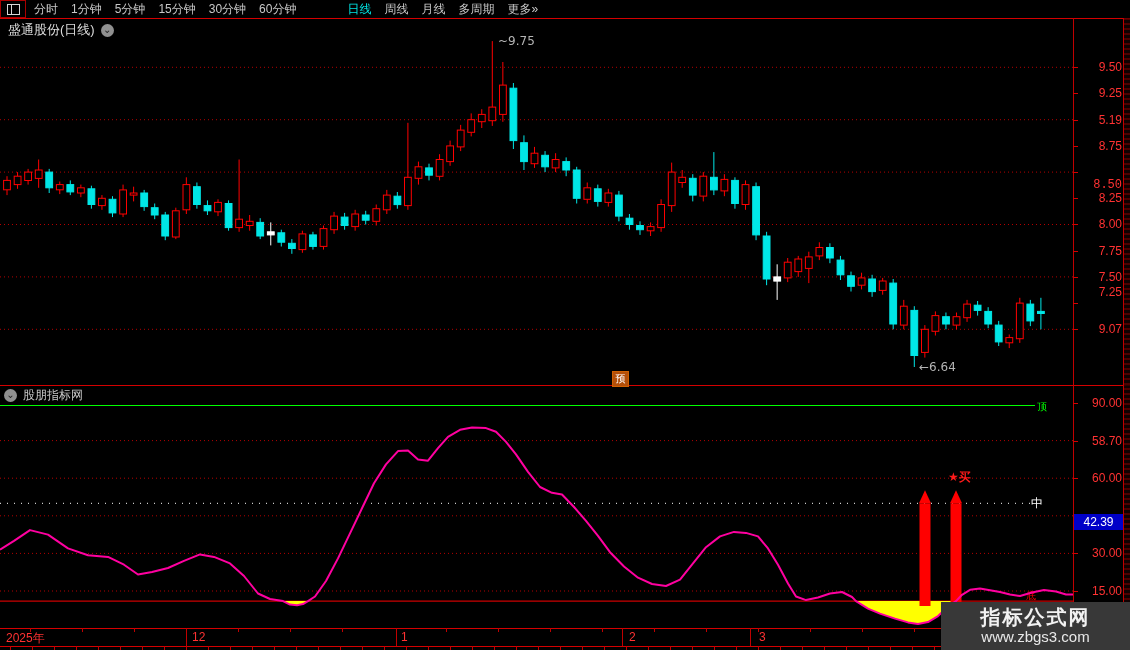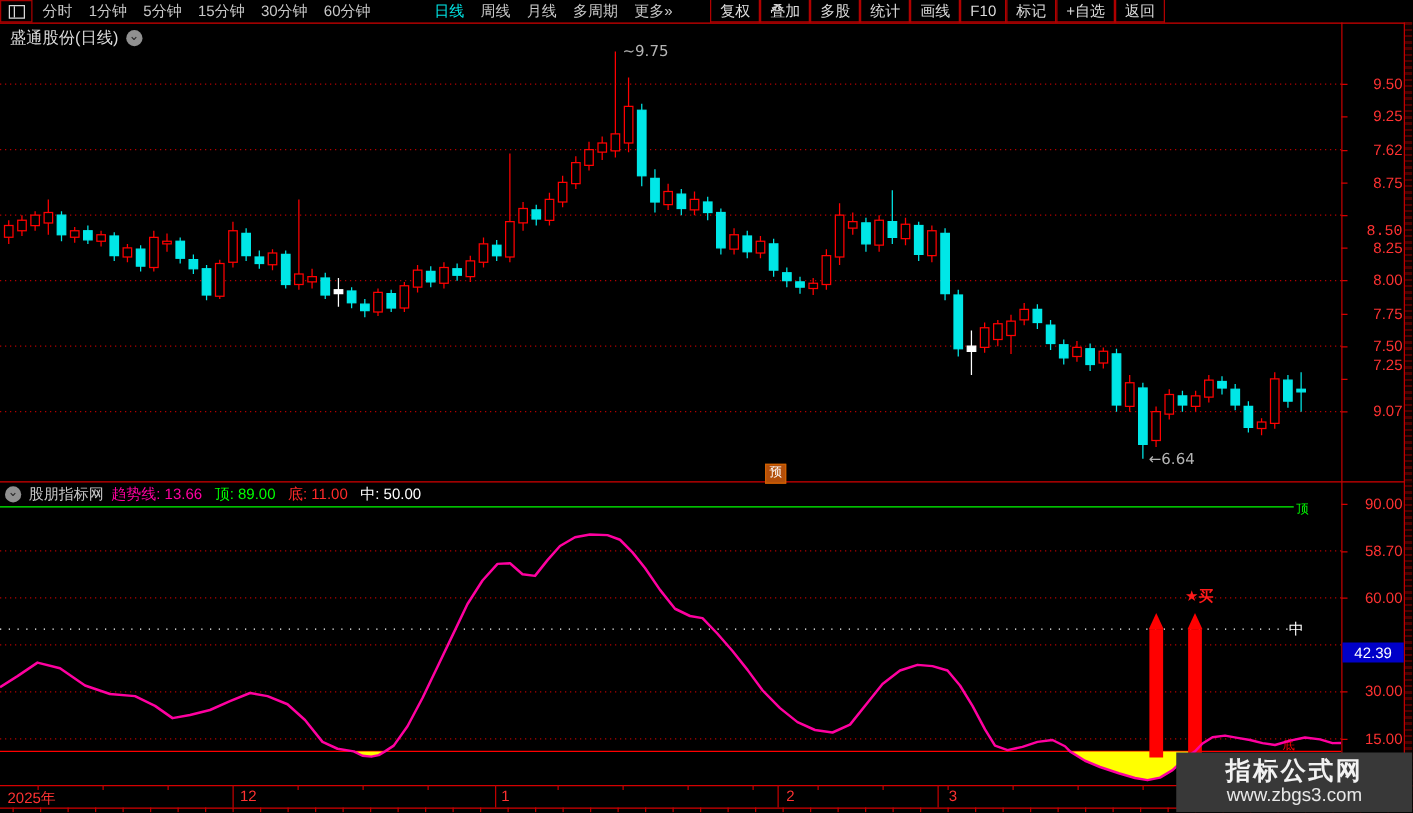--- a/index.html
+++ b/index.html
@@ -66,31 +66,20 @@
         <span class="tb-item">15分钟</span>
         <span class="tb-item">30分钟</span>
         <span class="tb-item">60分钟</span>
         <span class="tb-item active">日线</span>
         <span class="tb-item">周线</span>
         <span class="tb-item">月线</span>
         <span class="tb-item">多周期</span>
         <span class="tb-item">更多»</span>
       </div>
     <div class="tb-spring"></div>
-    <div class="tb-buttons">
-        <span class="tb-btn">复权</span>
-        <span class="tb-btn">叠加</span>
-        <span class="tb-btn">多股</span>
-        <span class="tb-btn">统计</span>
-        <span class="tb-btn">画线</span>
-        <span class="tb-btn">F10</span>
-        <span class="tb-btn">标记</span>
-        <span class="tb-btn">+自选</span>
-        <span class="tb-btn">返回</span>
-      </div>
   </div>
   <div class="hline" style="top:18px;"></div>
 
   <div class="chart-title-row">
     <span>盛通股份(日线)</span>
     <span class="circle-chevron">⌄</span>
   </div>
 
   <svg id="main-chart" style="top:18px;" width="1073" height="367" viewBox="0 0 1073 367">
       <line x1="0" y1="49.3" x2="1073" y2="49.3" stroke="#b40000" stroke-width="1" stroke-dasharray="1 3"></line>
@@ -497,26 +486,20 @@
       </g>
       <text x="498" y="27" fill="#b4b4b4" font-size="12" font-family="DejaVu Sans,sans-serif">~9.75</text>
       <text x="919" y="353" fill="#b4b4b4" font-size="12" font-family="DejaVu Sans,sans-serif">←6.64</text>
     </svg>
   <div class="alert-badge">预</div>
   <div class="hline" style="top:385px;"></div>
 
   <div class="ind-header">
     <span class="circle-chevron">⌄</span>
     <span>股朋指标网</span>
-    <span class="ind-fields">
-        <span class="ind-field" style="color: rgb(255, 0, 160);">趋势线: 13.66</span>
-        <span class="ind-field" style="color: rgb(0, 255, 0);">顶: 89.00</span>
-        <span class="ind-field" style="color: rgb(255, 42, 42);">底: 11.00</span>
-        <span class="ind-field" style="color: rgb(255, 255, 255);">中: 50.00</span>
-      </span>
   </div>
   <svg id="indicator-chart" style="top:386px;" width="1073" height="242" viewBox="0 0 1073 242">
       <line x1="0" y1="54.6" x2="1073" y2="54.6" stroke="#b40000" stroke-width="1" stroke-dasharray="1 3"></line>
       <line x1="0" y1="92.2" x2="1073" y2="92.2" stroke="#b40000" stroke-width="1" stroke-dasharray="1 3"></line>
       <line x1="0" y1="129.8" x2="1073" y2="129.8" stroke="#b40000" stroke-width="1" stroke-dasharray="1 3"></line>
       <line x1="0" y1="167.4" x2="1073" y2="167.4" stroke="#b40000" stroke-width="1" stroke-dasharray="1 3"></line>
       <line x1="0" y1="205.0" x2="1073" y2="205.0" stroke="#b40000" stroke-width="1" stroke-dasharray="1 3"></line>
       <line x1="0" y1="117.3" x2="1030" y2="117.3" stroke="#ffffff" stroke-width="1" stroke-dasharray="1 6"></line>
       <line x1="0" y1="19.5" x2="1035" y2="19.5" stroke="#00ff00" stroke-width="1"></line>
       <line x1="0" y1="215.1" x2="1073" y2="215.1" stroke="#ff0000" stroke-width="1"></line>
@@ -533,21 +516,21 @@
       <text x="1031" y="121" fill="#ffffff" font-size="12">中</text>
     </svg>
 
   <div class="vline" style="left:1073px;top:18px;height:628px;"></div>
   <div class="vline" style="left:1123px;top:18px;height:628px;"></div>
   <div id="price-scale">
       <div class="ax-label" style="left: 1078px; top: 60px;">9.50</div>
       <div class="ax-tick" style="left: 1073px; top: 67px;"></div>
       <div class="ax-label" style="left: 1078px; top: 86px;">9.25</div>
       <div class="ax-tick" style="left: 1073px; top: 93px;"></div>
-      <div class="ax-label" style="left: 1078px; top: 113px;">7.62</div>
+      <div class="ax-label" style="left: 1078px; top: 113px;">5.19</div>
       <div class="ax-tick" style="left: 1073px; top: 120px;"></div>
       <div class="ax-label" style="left: 1078px; top: 139px;">8.75</div>
       <div class="ax-tick" style="left: 1073px; top: 146px;"></div>
       <div class="ax-label" style="left: 1078px; top: 178px; font-family: Liberation Mono, monospace;">8.50</div>
       <div class="ax-tick" style="left: 1073px; top: 172px;"></div>
       <div class="ax-label" style="left: 1078px; top: 191px;">8.25</div>
       <div class="ax-tick" style="left: 1073px; top: 198px;"></div>
       <div class="ax-label" style="left: 1078px; top: 217px;">8.00</div>
       <div class="ax-tick" style="left: 1073px; top: 224px;"></div>
       <div class="ax-label" style="left: 1078px; top: 244px;">7.75</div>

